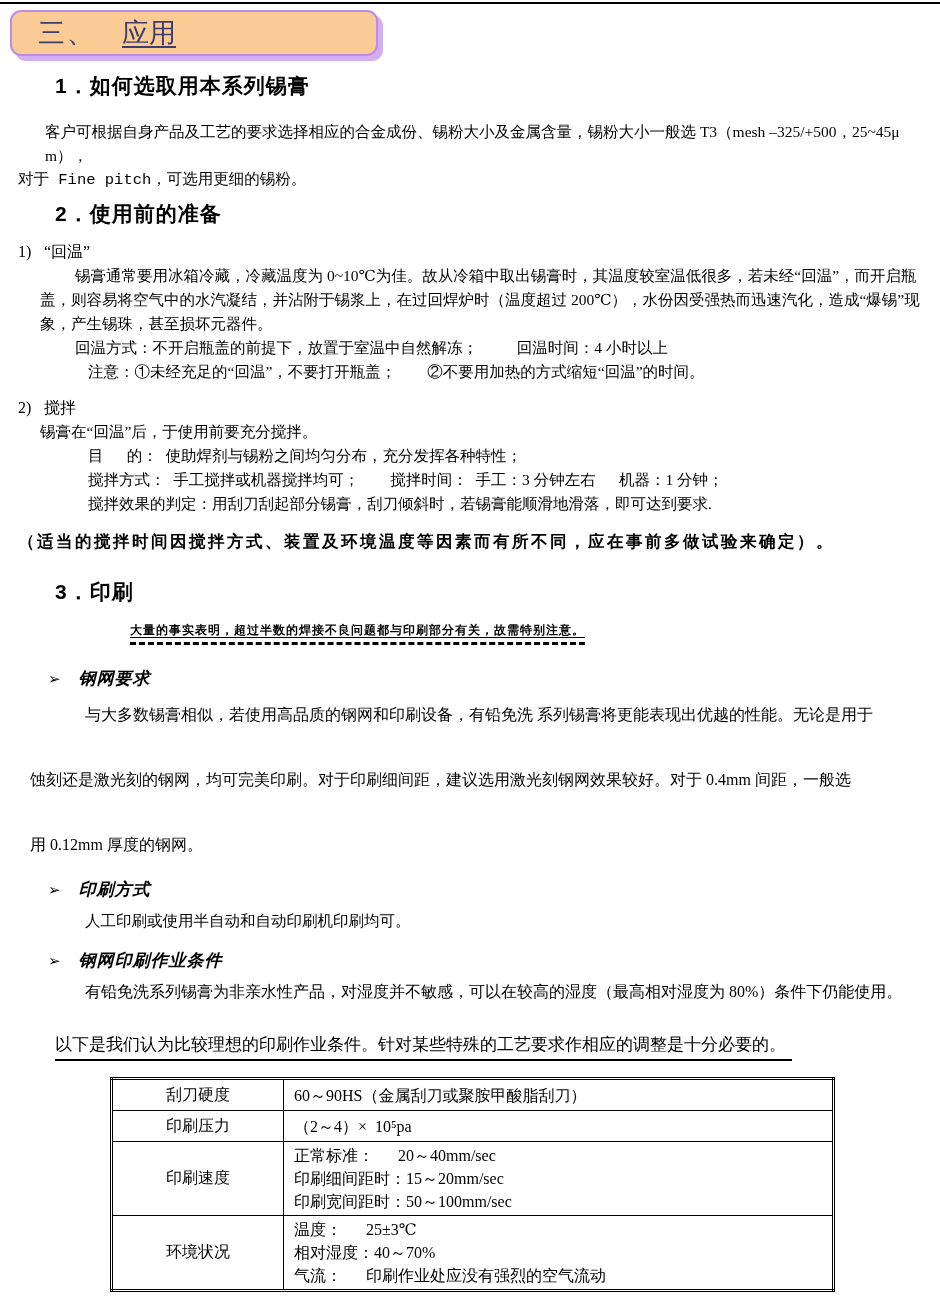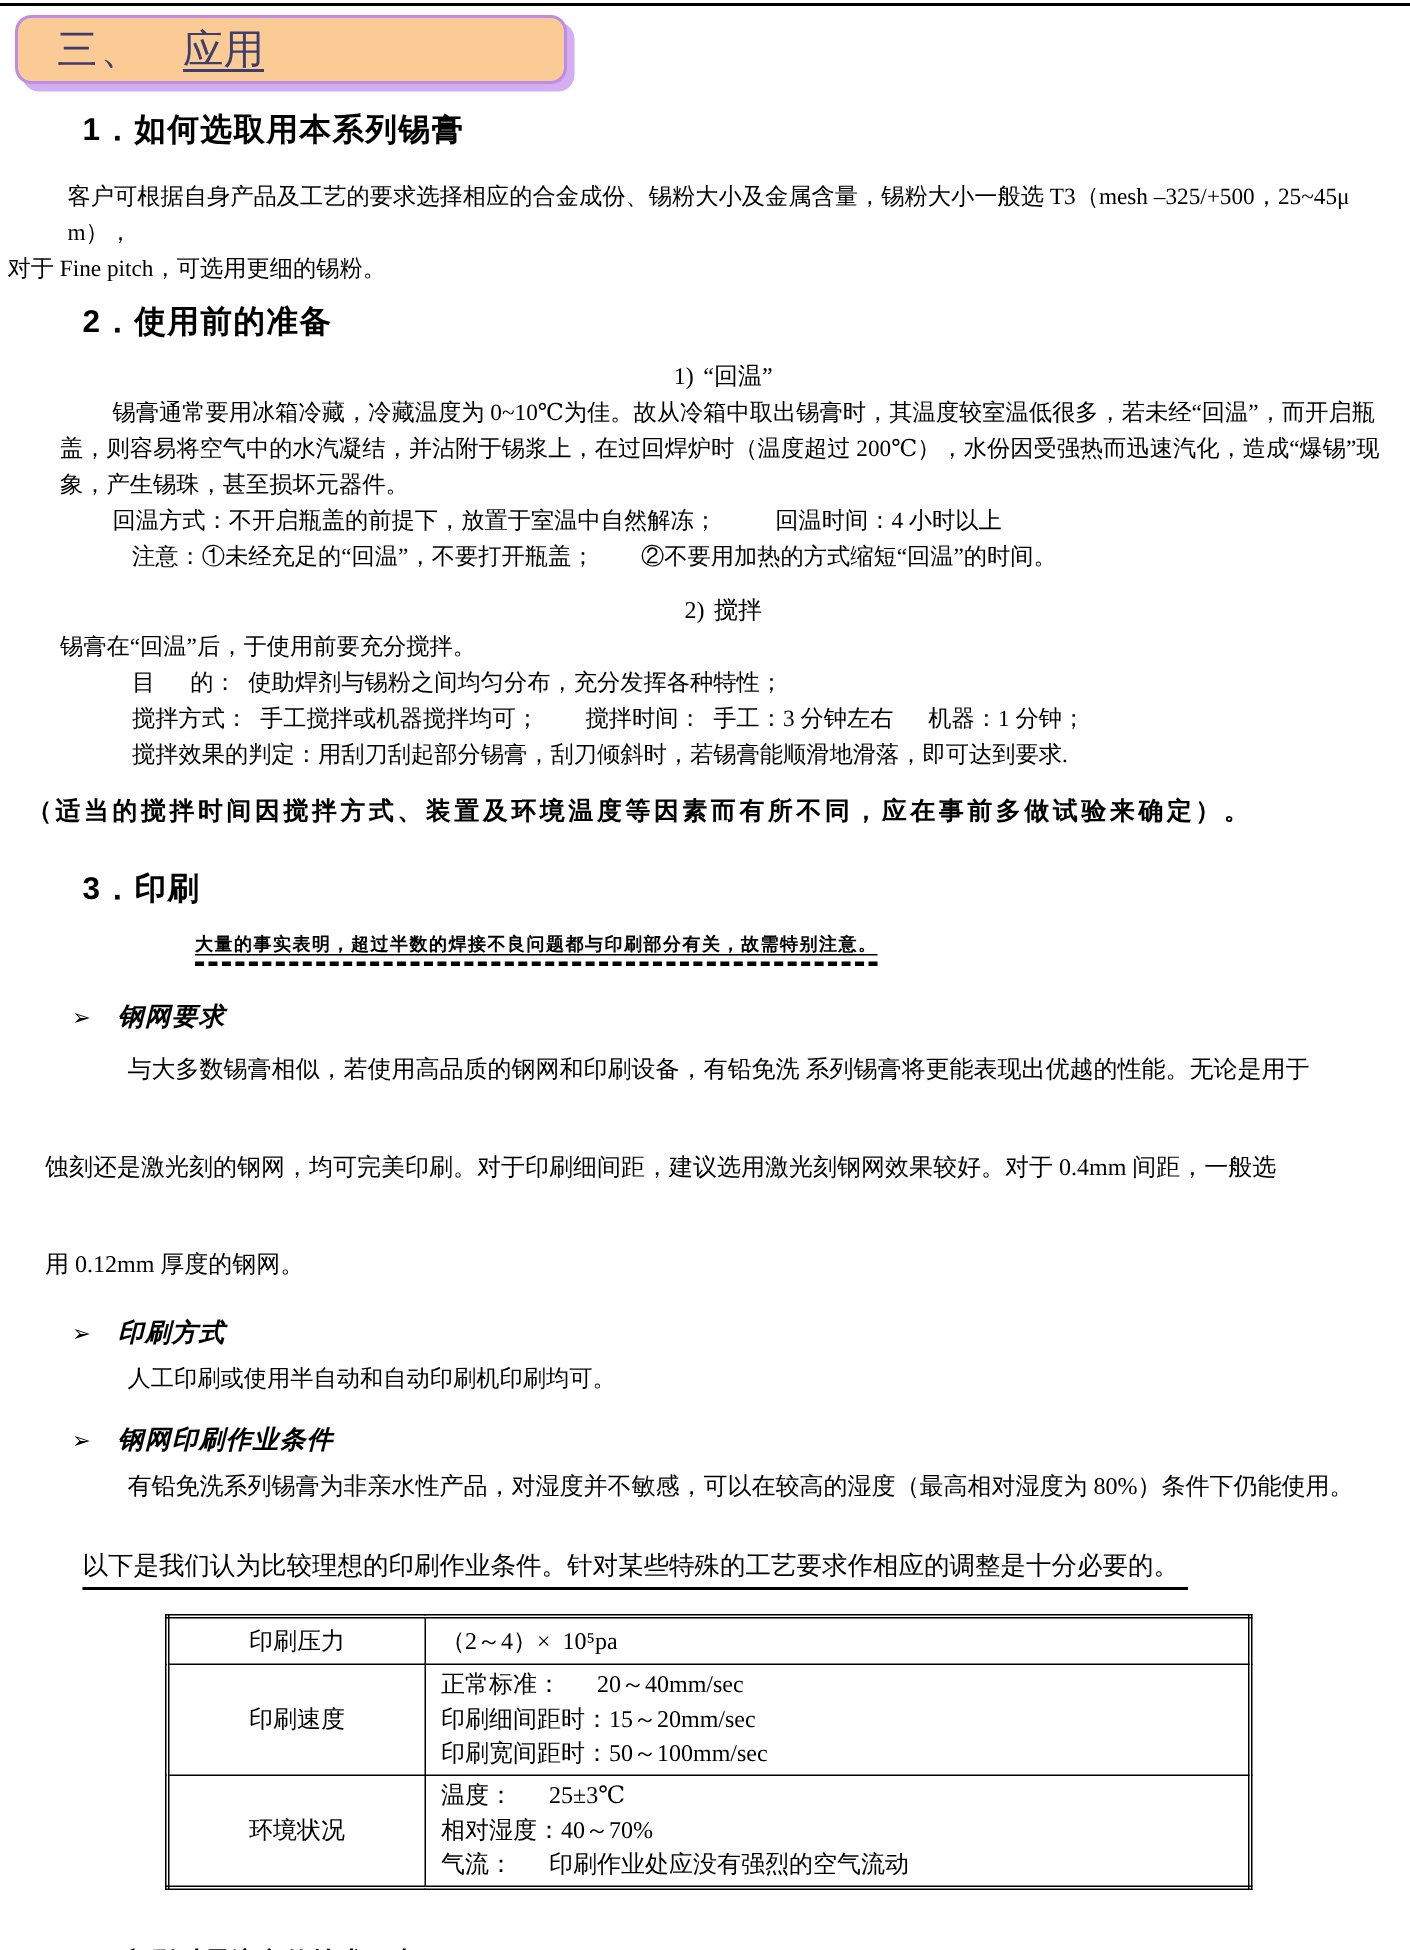--- a/index.html
+++ b/index.html
@@ -21,23 +21,23 @@
   .h-num{
     font-family:"Liberation Sans","DejaVu Sans",sans-serif;font-weight:bold;
     font-size:21px;margin-left:55px;letter-spacing:1px;
   }
   .h1s{margin-top:16px;}
   .h2s{margin-top:8px;}
   .h3s{margin-top:24px;}
   .body-line{font-size:15.5px;line-height:24px;}
   
   .p1-l0{margin-top:20px;margin-left:45px;}
-  .p1-l1{margin-left:5px;}
+  .p1-l1{margin-left:18px;font-family:Liberation Mono, monospace;}
   
-  .item-head{margin-top:12px;margin-left:18px;font-size:16px;line-height:24px;text-align:center;}
+  .item-head{margin-top:12px;margin-left:18px;font-size:16px;line-height:24px;}
   .item-head .mk{display:inline-block;width:26px;}
   .ind-first{margin-left:75px;}
   .ind-wrap{margin-left:40px;}
   .ind-sub{margin-left:75px;}
   .ind-sub2{margin-left:88px;}
   .note-b{
     margin-top:12px;margin-left:18px;
     font-family:"Liberation Sans","DejaVu Sans",sans-serif;font-weight:bold;
     font-size:16.5px;letter-spacing:2.5px;line-height:26px;
   }
@@ -144,20 +144,26 @@
   <span class="btitle">钢网印刷作业条件</span>
 </div>
 <div class="pre b3-l0">有铅免洗系列锡膏为非亲水性产品，对湿度并不敏感，可以在较高的湿度（最高相对湿度为 80%）条件下仍能使用。</div>
 
 <div class="tintro-wrap">
   <span class="tintro">以下是我们认为比较理想的印刷作业条件。针对某些特殊的工艺要求作相应的调整是十分必要的。</span>
 </div>
 
 <table class="cond">
   <tbody>
+      <tr class="short">
+    <td class="lbl">刮刀硬度</td>
+    <td class="val">
+      <div class="vline pre">60～90HS（金属刮刀或聚胺甲酸脂刮刀）</div>
+    </td>
+  </tr>
   <tr class="short">
     <td class="lbl">印刷压力</td>
     <td class="val">
       <div class="vline pre">（2～4）×  10⁵pa</div>
     </td>
   </tr>
   <tr>
     <td class="lbl">印刷速度</td>
     <td class="val">
       <div class="vline pre">正常标准：      20～40mm/sec</div>

